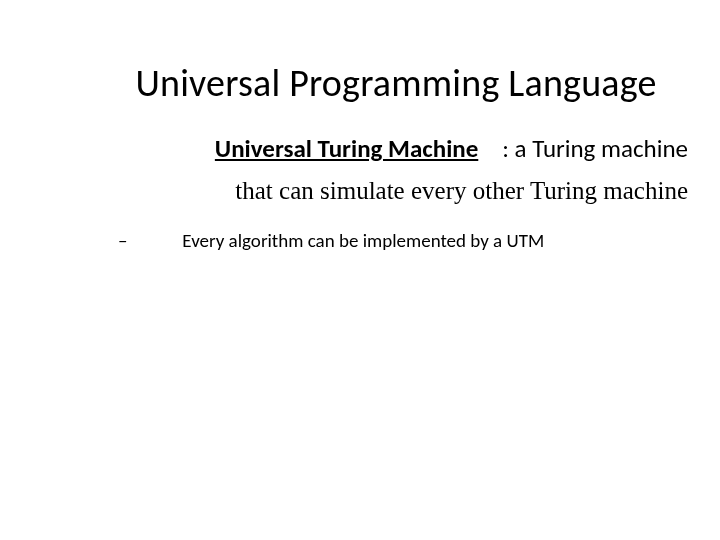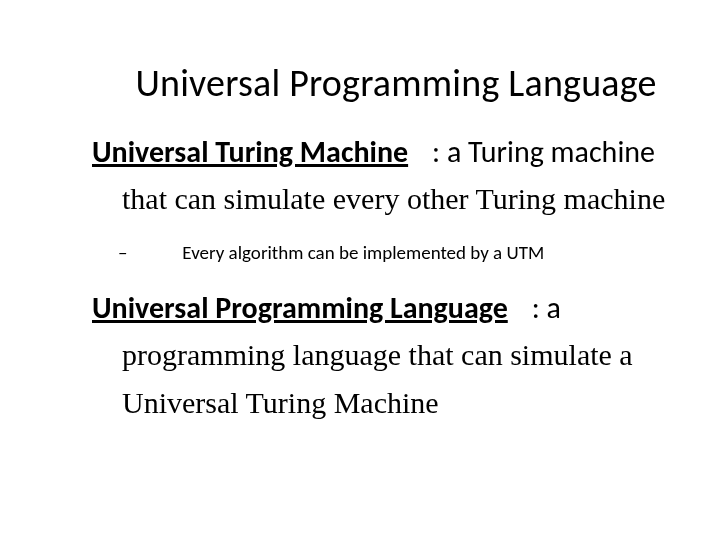--- a/index.html
+++ b/index.html
@@ -12,25 +12,26 @@
   }
   .title {
     font-size: 38px;
     font-weight: 400;
     text-align: center;
     letter-spacing: 0.2px;
     margin-bottom: 28px;
     margin-top: 4px;
   }
   .body-para {
-    font-size: 30px;
+    font-size: 25px;
     line-height: 1.18;
     margin-left: 0;
     margin-bottom: 6px;
     font-weight: 400;
+    text-align: right;
   }
   .body-para .term {
     font-weight: 700;
   }
   .body-para .underline {
     text-decoration: underline;
   }
   .indent-cont {
     display: block;
     padding-left: 30px;
@@ -59,20 +60,15 @@
 
   <p class="body-para">
     <span class="term underline">Universal Turing Machine</span><span>: a Turing machine</span><br>
     <span class="indent-cont">that can simulate every other Turing machine</span>
   </p>
 
   <p class="sub">
     <span class="dash">–</span><span> Every algorithm can be implemented by a UTM</span>
   </p>
 
-  <p class="body-para block2">
-    <span class="term underline">Universal Programming Language</span><span>: a</span><br>
-    <span class="indent-cont">programming language that can simulate a</span>
-    <span class="indent-cont">Universal Turing Machine</span>
-  </p>
 
 
 </div>
 
 </body></html>

